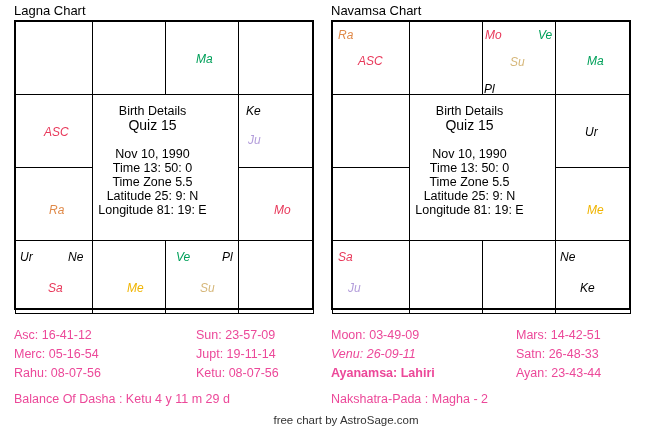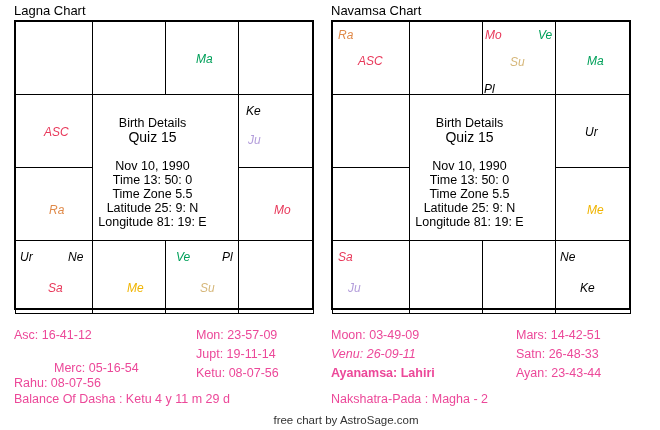--- a/index.html
+++ b/index.html
@@ -36,21 +36,21 @@
     font-style:italic;
   }
   .details{
     position:absolute;
     text-align:center;
     font-size:12.5px;
     color:#000;
     line-height:14px;
     white-space:nowrap;
   }
-  .details .dtitle{font-size:12.5px;margin-top:12px;}
+  .details .dtitle{font-size:12.5px;}
   .details .dname{font-size:14px;padding-bottom:3px;}
   .footer-row{
     position:absolute;
     font-size:12.5px;
     white-space:nowrap;
     color:#ec4899;
   }
   .credit{
     position:absolute;
     width:660px;
@@ -145,30 +145,30 @@
 <div class="plabel" style="left:484px;top:82px;color:#000000;">Pl</div>
 <div class="plabel" style="left:587px;top:54px;color:#00a05a;">Ma</div>
 <div class="plabel" style="left:585px;top:125px;color:#000000;">Ur</div>
 <div class="plabel" style="left:587px;top:203px;color:#f0b400;">Me</div>
 <div class="plabel" style="left:338px;top:250px;color:#e8385a;">Sa</div>
 <div class="plabel" style="left:348px;top:281px;color:#b39ddb;">Ju</div>
 <div class="plabel" style="left:560px;top:250px;color:#000000;">Ne</div>
 <div class="plabel" style="left:580px;top:281px;color:#000000;">Ke</div>
 
 <div class="footer-row" style="left:14px;top:328px;">Asc: 16-41-12</div>
-<div class="footer-row" style="left:196px;top:328px;">Mon: 23-57-09</div>
+<div class="footer-row" style="left:196px;top:328px;">Sun: 23-57-09</div>
 <div class="footer-row" style="left:331px;top:328px;">Moon: 03-49-09</div>
 <div class="footer-row" style="left:516px;top:328px;">Mars: 14-42-51</div>
 
-<div class="footer-row" style="left:14px;top:361px;margin-left:40px;">Merc: 05-16-54</div>
+<div class="footer-row" style="left:14px;top:347px;">Merc: 05-16-54</div>
 <div class="footer-row" style="left:196px;top:347px;">Jupt: 19-11-14</div>
 <div class="footer-row" style="left:331px;top:347px;font-style:italic;">Venu: 26-09-11</div>
 <div class="footer-row" style="left:516px;top:347px;">Satn: 26-48-33</div>
 
-<div class="footer-row" style="left:14px;top:376px;text-align:right;">Rahu: 08-07-56</div>
+<div class="footer-row" style="left:14px;top:366px;text-align:right;">Rahu: 08-07-56</div>
 <div class="footer-row" style="left:196px;top:366px;">Ketu: 08-07-56</div>
 <div class="footer-row" style="left:331px;top:366px;font-weight:bold;">Ayanamsa: Lahiri</div>
 <div class="footer-row" style="left:516px;top:366px;">Ayan: 23-43-44</div>
 
 <div class="footer-row" style="left:14px;top:392px;">Balance Of Dasha : Ketu 4 y 11 m 29 d</div>
 <div class="footer-row" style="left:331px;top:392px;">Nakshatra-Pada : Magha - 2</div>
 
 <div class="credit" style="left:16px;top:414px;">free chart by AstroSage.com</div>
 
 </body></html>

